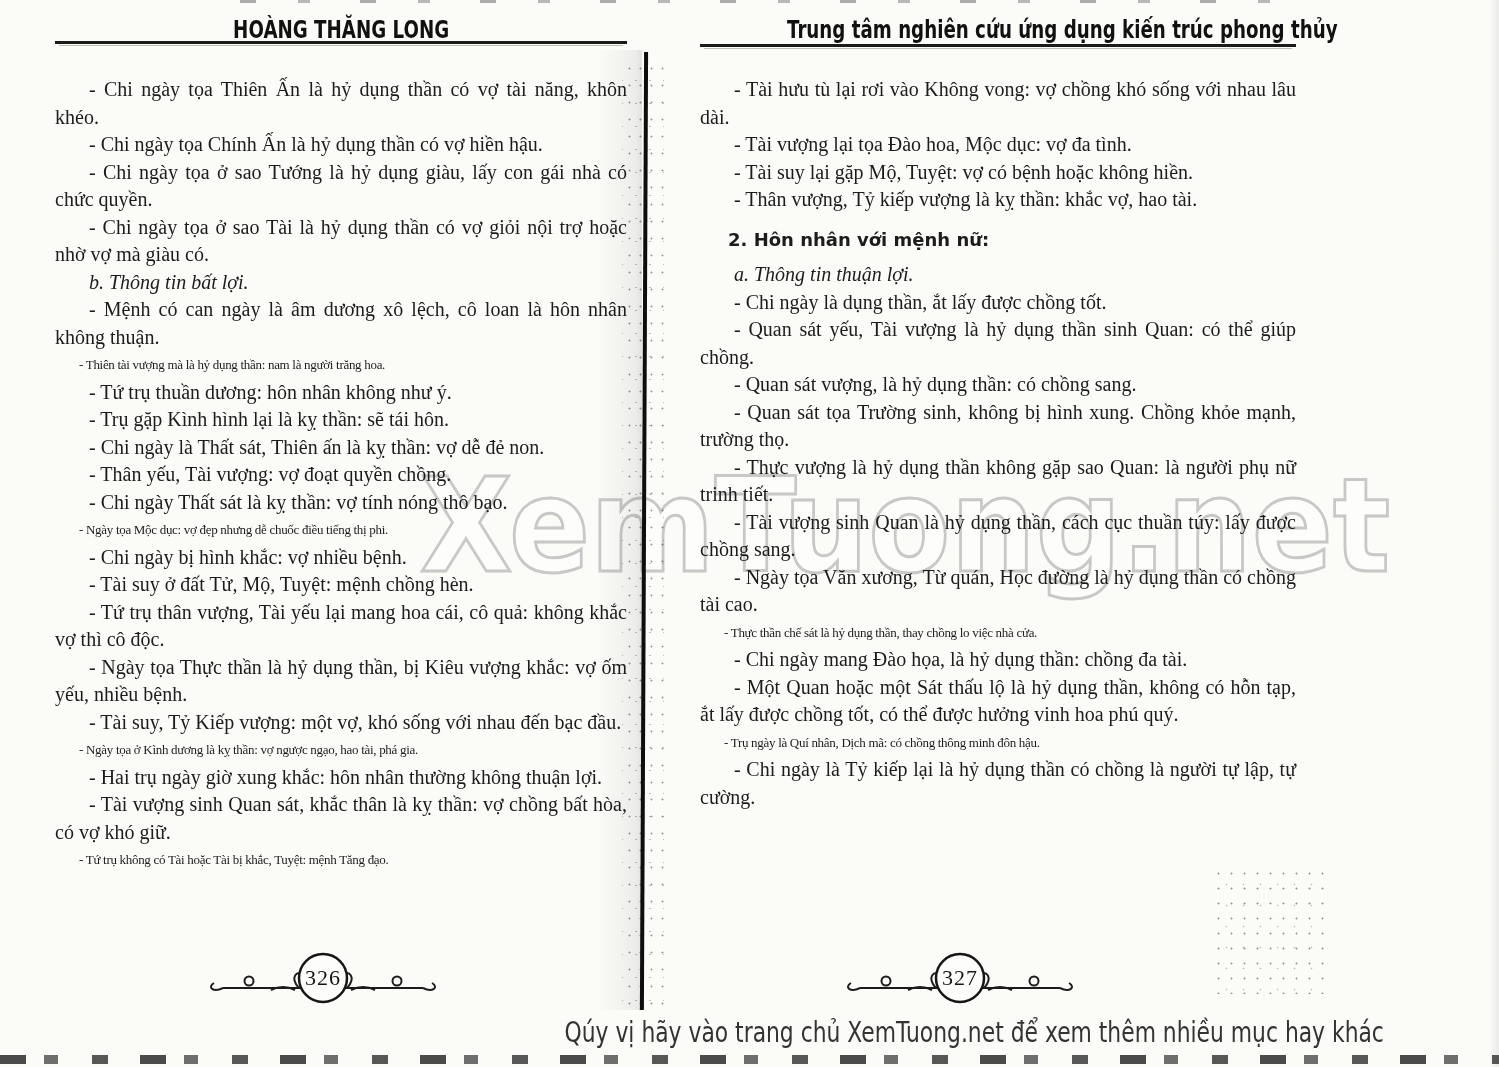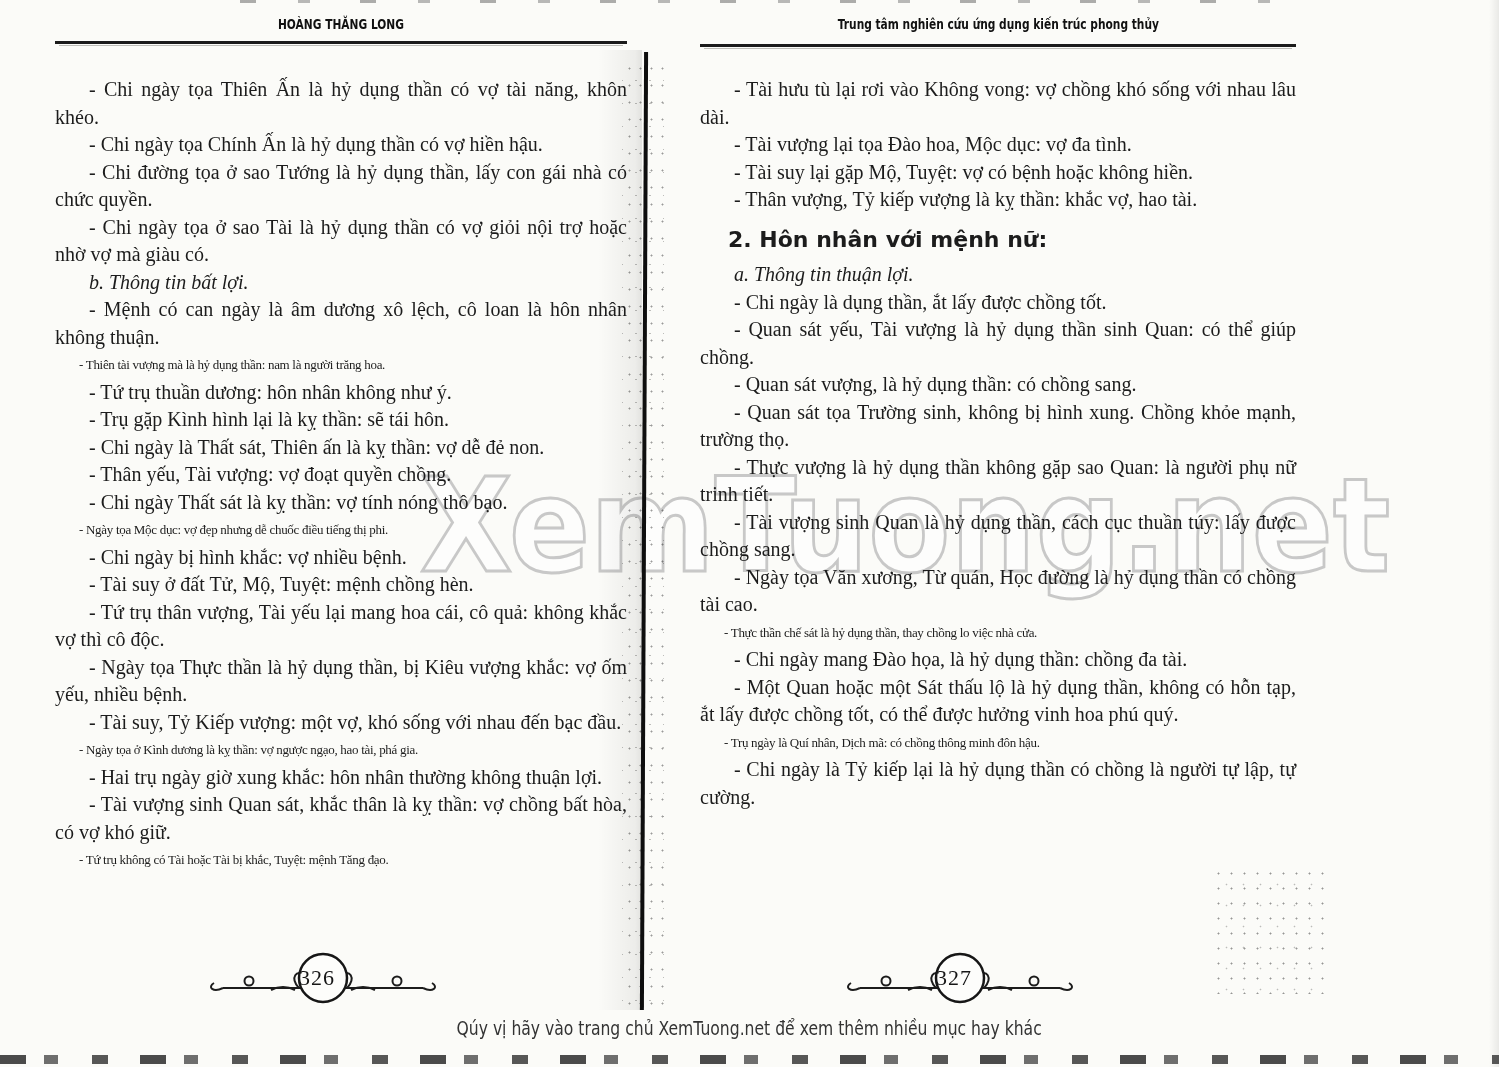--- a/index.html
+++ b/index.html
@@ -9,60 +9,60 @@
     font-family:"Liberation Serif","DejaVu Serif",serif;
     color:#1c1c1c;
   }
   
   .page{position:absolute;top:0;z-index:2;}
   .page-left{left:55px;width:572px;}
   .page-right{left:700px;width:596px;}
   .running-head{
     position:absolute;top:16px;left:0;right:0;text-align:center;
     font-family:"DejaVu Sans","Liberation Sans",sans-serif;
-    font-weight:bold;font-size:14px;color:#111;white-space:nowrap;
+    font-weight:bold;font-size:24px;color:#111;white-space:nowrap;
   }
   .running-head>span{display:inline-block;transform:scaleX(0.76);transform-origin:center;}
   .head-rule{position:absolute;top:41px;left:0;right:0;height:3px;background:#1b1b1b;}
   .head-rule::after{content:"";position:absolute;left:4px;right:4px;top:4px;height:1px;background:#bdbdb8;}
   .page-right .head-rule{top:44px;}
   .text-column{
     position:absolute;top:76px;left:0;right:0;
     font-size:20px;line-height:27.5px;text-align:justify;
   }
   .para{margin:0;text-indent:34px;}
   .para.italic{font-style:italic;}
   .para.condensed{font-size:13px;letter-spacing:-0.3px;text-indent:24px;}
   .para.heading{
     font-family:"DejaVu Sans","Liberation Sans",sans-serif;
-    font-weight:bold;font-size:22px;text-align:left;text-indent:28px;
+    font-weight:bold;font-size:18px;text-align:left;text-indent:28px;
     margin:12px 0 8px 0;
   }
   
   .ornament{position:absolute;width:240px;height:64px;z-index:3;}
   .ornament svg{position:absolute;left:0;top:0;}
   .page-num{
-    position:absolute;left:96px;top:17px;width:48px;
+    position:absolute;left:96px;top:17px;width:48px;text-align:center;
     font-size:22px;color:#161616;letter-spacing:1px;
   }
   
   .watermark{
     position:absolute;left:420px;top:448px;z-index:1;
     font-family:"DejaVu Sans","Liberation Sans",sans-serif;
     font-weight:bold;font-size:130px;line-height:1.2;
     color:rgba(255,255,255,0.55);
     -webkit-text-stroke:3px rgba(190,190,190,0.85);
     transform:scaleX(0.92);transform-origin:left center;
     white-space:nowrap;
   }
   
   .footer-banner{
-    position:absolute;left:0;right:0;top:1016px;text-align:center;z-index:4;
-    font-family:"DejaVu Sans","Liberation Sans",sans-serif;
-    font-size:20px;color:#333;white-space:nowrap;text-decoration:underline;
+    position:absolute;left:0;right:0;top:1016px;text-align:right;z-index:4;
+    font-family:"DejaVu Sans","Liberation Sans",sans-serif;
+    font-size:28px;color:#333;white-space:nowrap;text-decoration:underline;
   }
   .footer-banner>span{display:inline-block;transform:scaleX(0.78);transform-origin:center;}
   
   .gutter-shadow{
     position:absolute;left:598px;top:50px;width:44px;height:960px;z-index:2;
     background:linear-gradient(90deg,rgba(0,0,0,0) 0%,rgba(0,0,0,0.06) 85%,rgba(0,0,0,0.1) 100%);
   }
   .gutter-line{
     position:absolute;left:642px;top:52px;width:4px;height:958px;z-index:3;
     background:#0e0e0e;transform:rotate(0.25deg);
@@ -110,21 +110,21 @@
 <div class="speckle-cluster"></div>
 
 <div class="page page-left">
   <div class="running-head">
     <span>HOÀNG THĂNG LONG</span>
   </div>
   <div class="head-rule"></div>
   <div class="text-column">
       <p class="para normal">- Chi ngày tọa Thiên Ấn là hỷ dụng thần có vợ tài năng, khôn khéo.</p>
       <p class="para normal">- Chi ngày tọa Chính Ấn là hỷ dụng thần có vợ hiền hậu.</p>
-      <p class="para normal">- Chi đường tọa ở sao Tướng là hỷ dụng thần, lấy con gái nhà có chức quyền.</p>
+      <p class="para normal">- Chi ngày tọa ở sao Tướng là hỷ dụng giàu, lấy con gái nhà có chức quyền.</p>
       <p class="para normal">- Chi ngày tọa ở sao Tài là hỷ dụng thần có vợ giỏi nội trợ hoặc nhờ vợ mà giàu có.</p>
       <p class="para italic">b. Thông tin bất lợi.</p>
       <p class="para normal">- Mệnh có can ngày là âm dương xô lệch, cô loan là hôn nhân không thuận.</p>
       <p class="para condensed">- Thiên tài vượng mà là hỷ dụng thần: nam là người trăng hoa.</p>
       <p class="para normal">- Tứ trụ thuần dương: hôn nhân không như ý.</p>
       <p class="para normal">- Trụ gặp Kình hình lại là kỵ thần: sẽ tái hôn.</p>
       <p class="para normal">- Chi ngày là Thất sát, Thiên ấn là kỵ thần: vợ dễ đẻ non.</p>
       <p class="para normal">- Thân yếu, Tài vượng: vợ đoạt quyền chồng.</p>
       <p class="para normal">- Chi ngày Thất sát là kỵ thần: vợ tính nóng thô bạo.</p>
       <p class="para condensed">- Ngày tọa Mộc dục: vợ đẹp nhưng dễ chuốc điều tiếng thị phi.</p>

